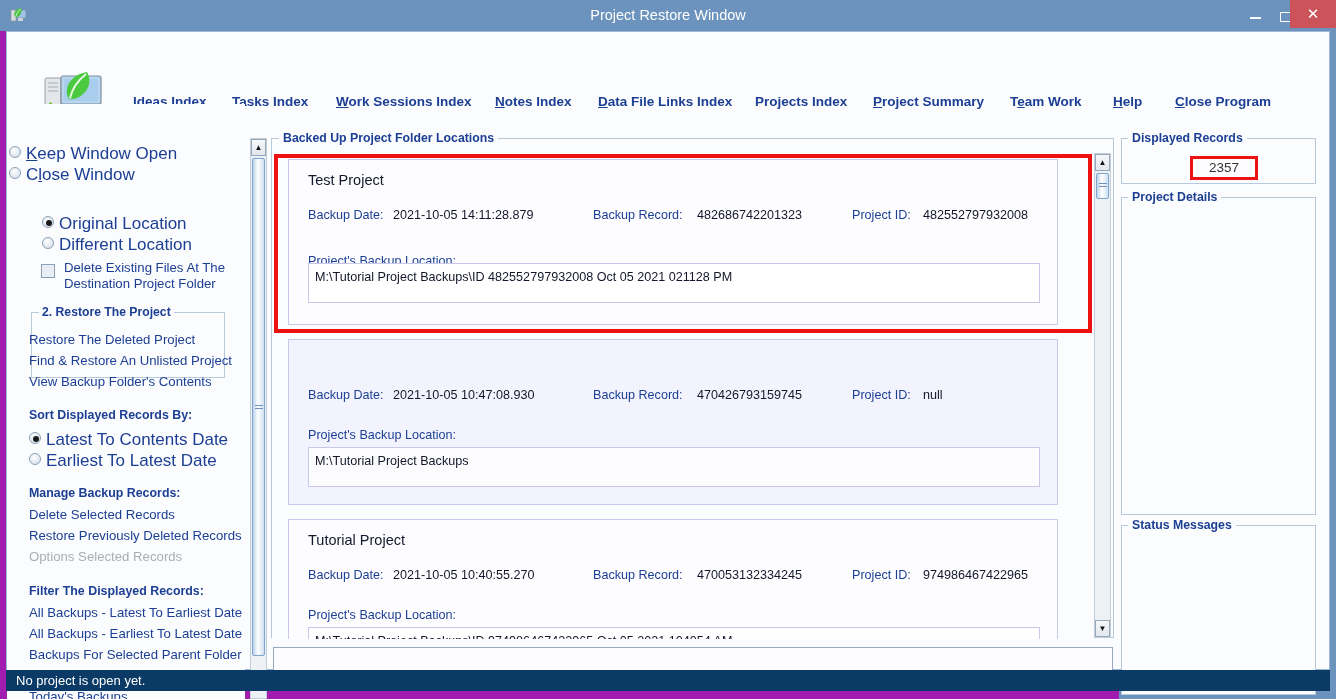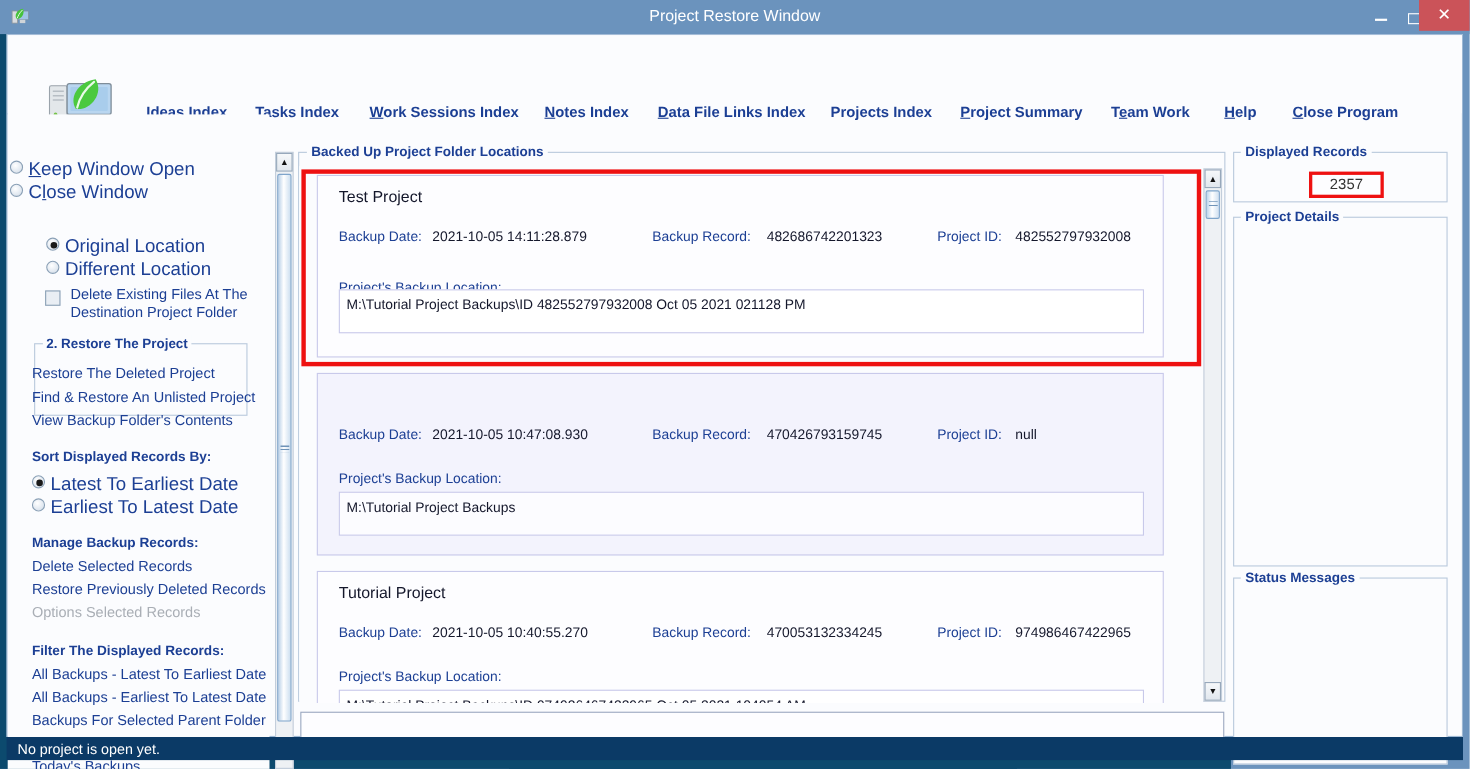--- a/index.html
+++ b/index.html
@@ -7,21 +7,21 @@
     margin: 0; padding: 0;
     width: 1336px; height: 699px;
     overflow: hidden;
     font-family: "Liberation Sans", sans-serif;
   }
   body { background: #6b93bd; }
 
   
   #window {
     position: absolute; left: 0; top: 0; width: 1119px; height: 699px;
-    background: #0c4a6e;
+    background: #a21caf;
   }
   #titlebar {
     position: absolute; left: 0; top: 0; width: 1336px; height: 31px;
     background: #6b93bd;
   }
   #title-icon {
     position: absolute; left: 9px; top: 6px; width: 20px; height: 20px;
   }
   #title-text {
     position: absolute; left: 0; top: 0; width: 1336px; height: 31px;
@@ -318,21 +318,21 @@
       <div class="group" style="left:24px; top:208px; width:194px; height:66px;">
         <span class="group-title">2. Restore The Project</span>
       </div>
       <div class="sb-link" style="top:228px;">Restore The Deleted Project</div>
       <div class="sb-link" style="top:249px;">Find &amp; Restore An Unlisted Project</div>
       <div class="sb-link" style="top:270px;">View Backup Folder's Contents</div>
 
       <div class="sb-head" style="top:304px;">Sort Displayed Records By:</div>
       <div class="sb-radio-row" style="left:39px; top:326px;">
         <span class="radio checked"></span>
-        <span>Latest To Earliest Date</span>
+        <span>Latest To Contents Date</span>
       </div>
       <div class="sb-radio-row" style="left:39px; top:347px;">
         <span class="radio"></span>
         <span>Earliest To Latest Date</span>
       </div>
 
       <div class="sb-head" style="top:382px;">Manage Backup Records:</div>
       <div class="sb-link" style="top:403px;">Delete Selected Records</div>
       <div class="sb-link" style="top:424px;">Restore Previously Deleted Records</div>
       <div class="sb-link disabled" style="top:445px;">Options Selected Records</div>

